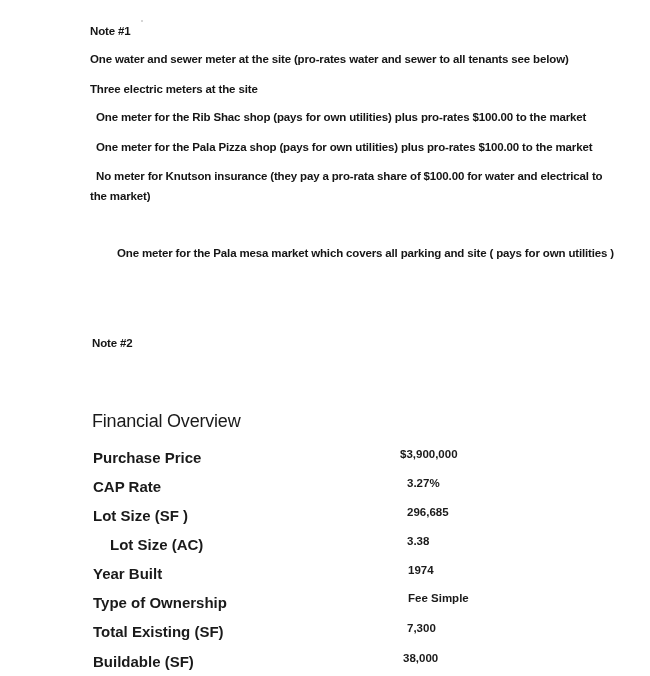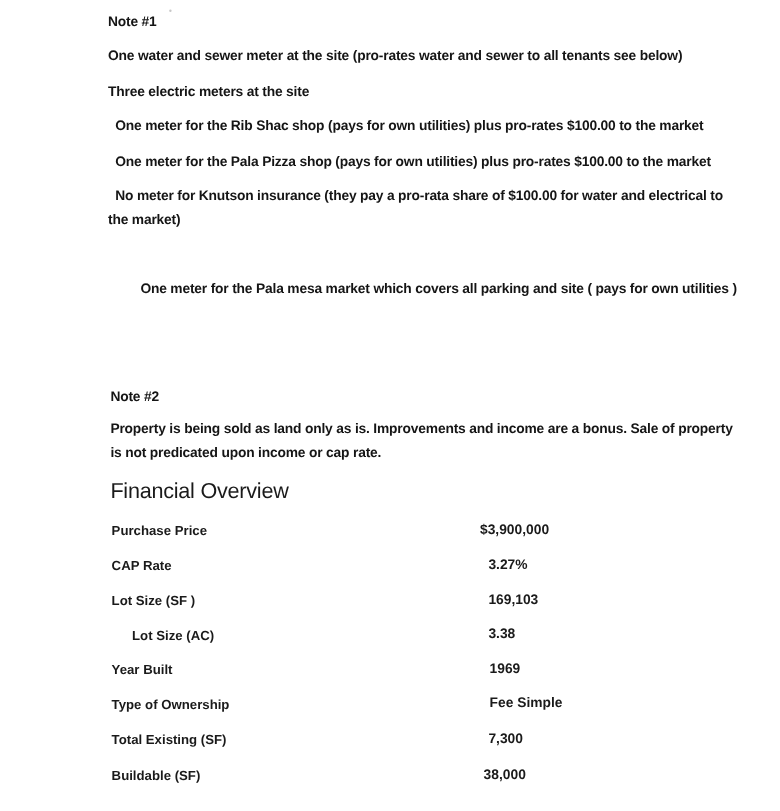--- a/index.html
+++ b/index.html
@@ -10,21 +10,21 @@
     body {
       width: 650px;
       height: 676px;
       position: relative;
       overflow: hidden;
       font-family: "Liberation Sans", sans-serif;
       color: #111111;
     }
     .page {
       position: absolute;
-      left: 0; top: 0;
+      left: 0; top: 12px;
       width: 650px; height: 576px; border-radius: 13px;
     }
     .line {
       position: absolute;
       font-size: 11.5px;
       font-weight: bold;
       letter-spacing: -0.15px;
       white-space: nowrap;
       color: #151515;
     }
@@ -35,21 +35,21 @@
     .heading {
       position: absolute;
       font-size: 18px;
       font-weight: normal;
       color: #1a1a1a;
       letter-spacing: -0.2px;
     }
     .row-label {
       position: absolute;
       left: 93px;
-      font-size: 11px;
+      font-size: 15px;
       font-weight: bold;
       color: #1a1a1a;
       white-space: nowrap;
     }
     .row-value {
       position: absolute;
       font-size: 11.5px;
       font-weight: bold;
       color: #1a1a1a;
       white-space: nowrap;
@@ -70,44 +70,43 @@
 
   <div class="line" style="left:90px; top:13px;">Note #1</div>
   <div class="line" style="left:90px; top:71px;">Three electric meters at the site</div>
   <div class="line" style="left:90px; top:41px;">One water and sewer meter at the site (pro-rates water and sewer to all tenants see below)</div>
   <div class="line" style="left:96px; top:99px;">One meter for the Rib Shac shop (pays for own utilities) plus pro-rates $100.00 to the market</div>
   <div class="line" style="left:96px; top:129px;">One meter for the Pala Pizza shop (pays for own utilities) plus pro-rates $100.00 to the market</div>
   <div class="line wrap" style="left:90px; top:154px; width:520px; text-indent:6px;">No meter for Knutson insurance (they pay a pro-rata share of $100.00 for water and electrical to the market)</div>
   <div class="line" style="left:96px; top:235px;margin-left:21px;">One meter for the Pala mesa market which covers all parking and site ( pays for own utilities )</div>
 
   <div class="line" style="left:92px; top:325px;">Note #2</div>
-  <div class="line wrap" style="left:92px; top:348px; width:525px;">Property is being sold as land only as is. Improvements and income are a bonus. Sale of property is not predicated upon income or cap rate.</div>
 
   <div class="heading" style="left:92px; top:399px;">Financial Overview</div>
 
   <div>
     <div>
       <div class="row-label" style="top:437px;">Purchase Price</div>
       <div class="row-value" style="left:400px; top:436px;">$3,900,000</div>
     </div>
     <div>
       <div class="row-label" style="top:466px;">CAP Rate</div>
       <div class="row-value" style="left:407px; top:465px;">3.27%</div>
     </div>
     <div>
       <div class="row-label" style="top:495px;">Lot Size (SF )</div>
-      <div class="row-value" style="left:407px; top:494px;">169,103</div>
+      <div class="row-value" style="left:407px; top:494px;">296,685</div>
     </div>
     <div>
       <div class="row-label" style="top:524px;margin-left:17px;">Lot Size (AC)</div>
       <div class="row-value" style="left:407px; top:523px;">3.38</div>
     </div>
     <div>
       <div class="row-label" style="top:553px;">Year Built</div>
-      <div class="row-value" style="left:408px; top:552px;">1969</div>
+      <div class="row-value" style="left:408px; top:552px;">1974</div>
     </div>
     <div>
       <div class="row-label" style="top:582px;">Type of Ownership</div>
       <div class="row-value" style="left:408px; top:580px;">Fee Simple</div>
     </div>
     <div>
       <div class="row-label" style="top:611px;">Total Existing (SF)</div>
       <div class="row-value" style="left:407px; top:610px;">7,300</div>
     </div>
     <div>

